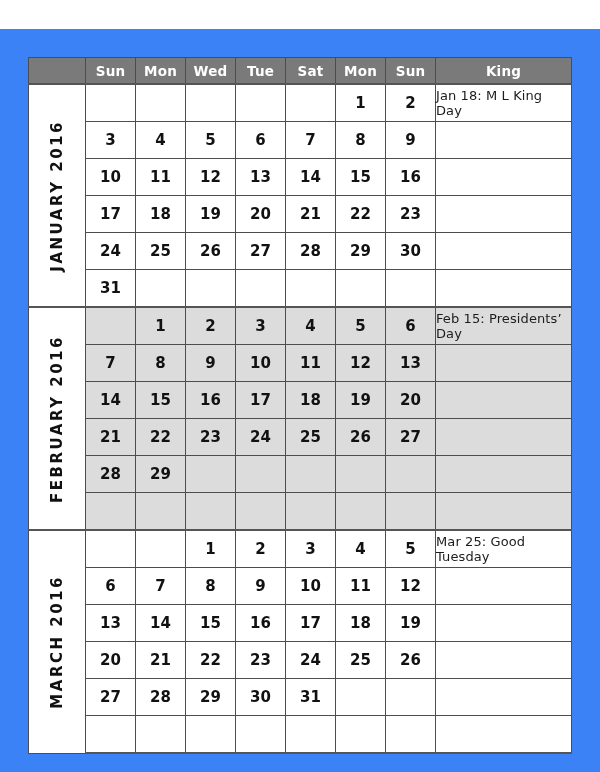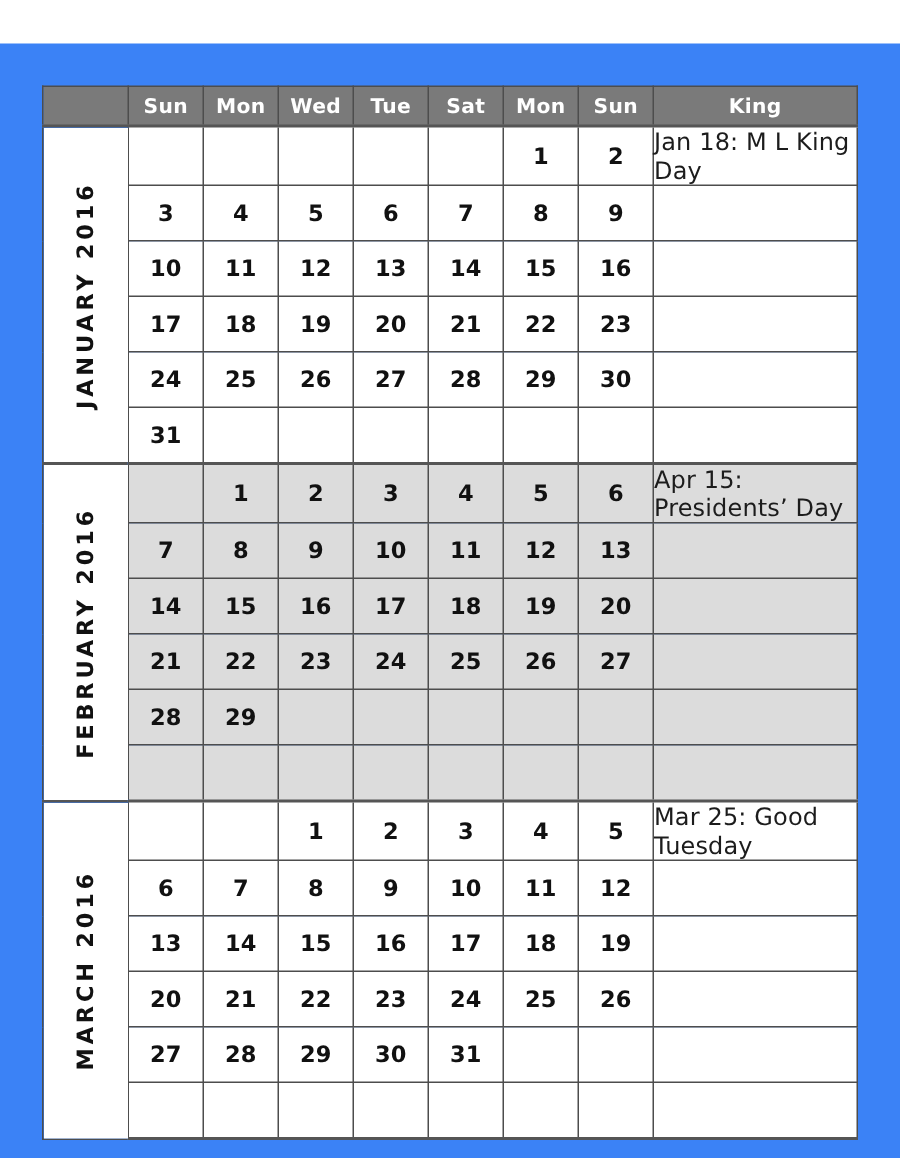--- a/index.html
+++ b/index.html
@@ -92,21 +92,21 @@
     vertical-align: middle;
     font-size: 15px;
     font-weight: bold;
     color: #111111;
     background: #ffffff;
   }
   td.notes-cell {
     height: 36px;
     text-align: left;
     vertical-align: middle;
-    font-size: 16px;
+    font-size: 13px;
     font-weight: normal;
     color: #1c1c1c;
     background: #ffffff;
     padding-left: 6px;
     letter-spacing: 0.1px;
   }
 
   
   tr.shaded td.day-cell,
   tr.shaded td.notes-cell {
@@ -218,21 +218,21 @@
           <td class="month-label" rowspan="6">
             <span class="month-label-inner">FEBRUARY 2016</span>
           </td>
           <td class="day-cell"></td>
           <td class="day-cell">1</td>
           <td class="day-cell">2</td>
           <td class="day-cell">3</td>
           <td class="day-cell">4</td>
           <td class="day-cell">5</td>
           <td class="day-cell">6</td>
-          <td class="notes-cell">Apr 15: Presidents’ Day</td>
+          <td class="notes-cell">Feb 15: Presidents’ Day</td>
         </tr>
         <tr class="shaded">
           <td class="day-cell">7</td>
           <td class="day-cell">8</td>
           <td class="day-cell">9</td>
           <td class="day-cell">10</td>
           <td class="day-cell">11</td>
           <td class="day-cell">12</td>
           <td class="day-cell">13</td>
           <td class="notes-cell"></td>

